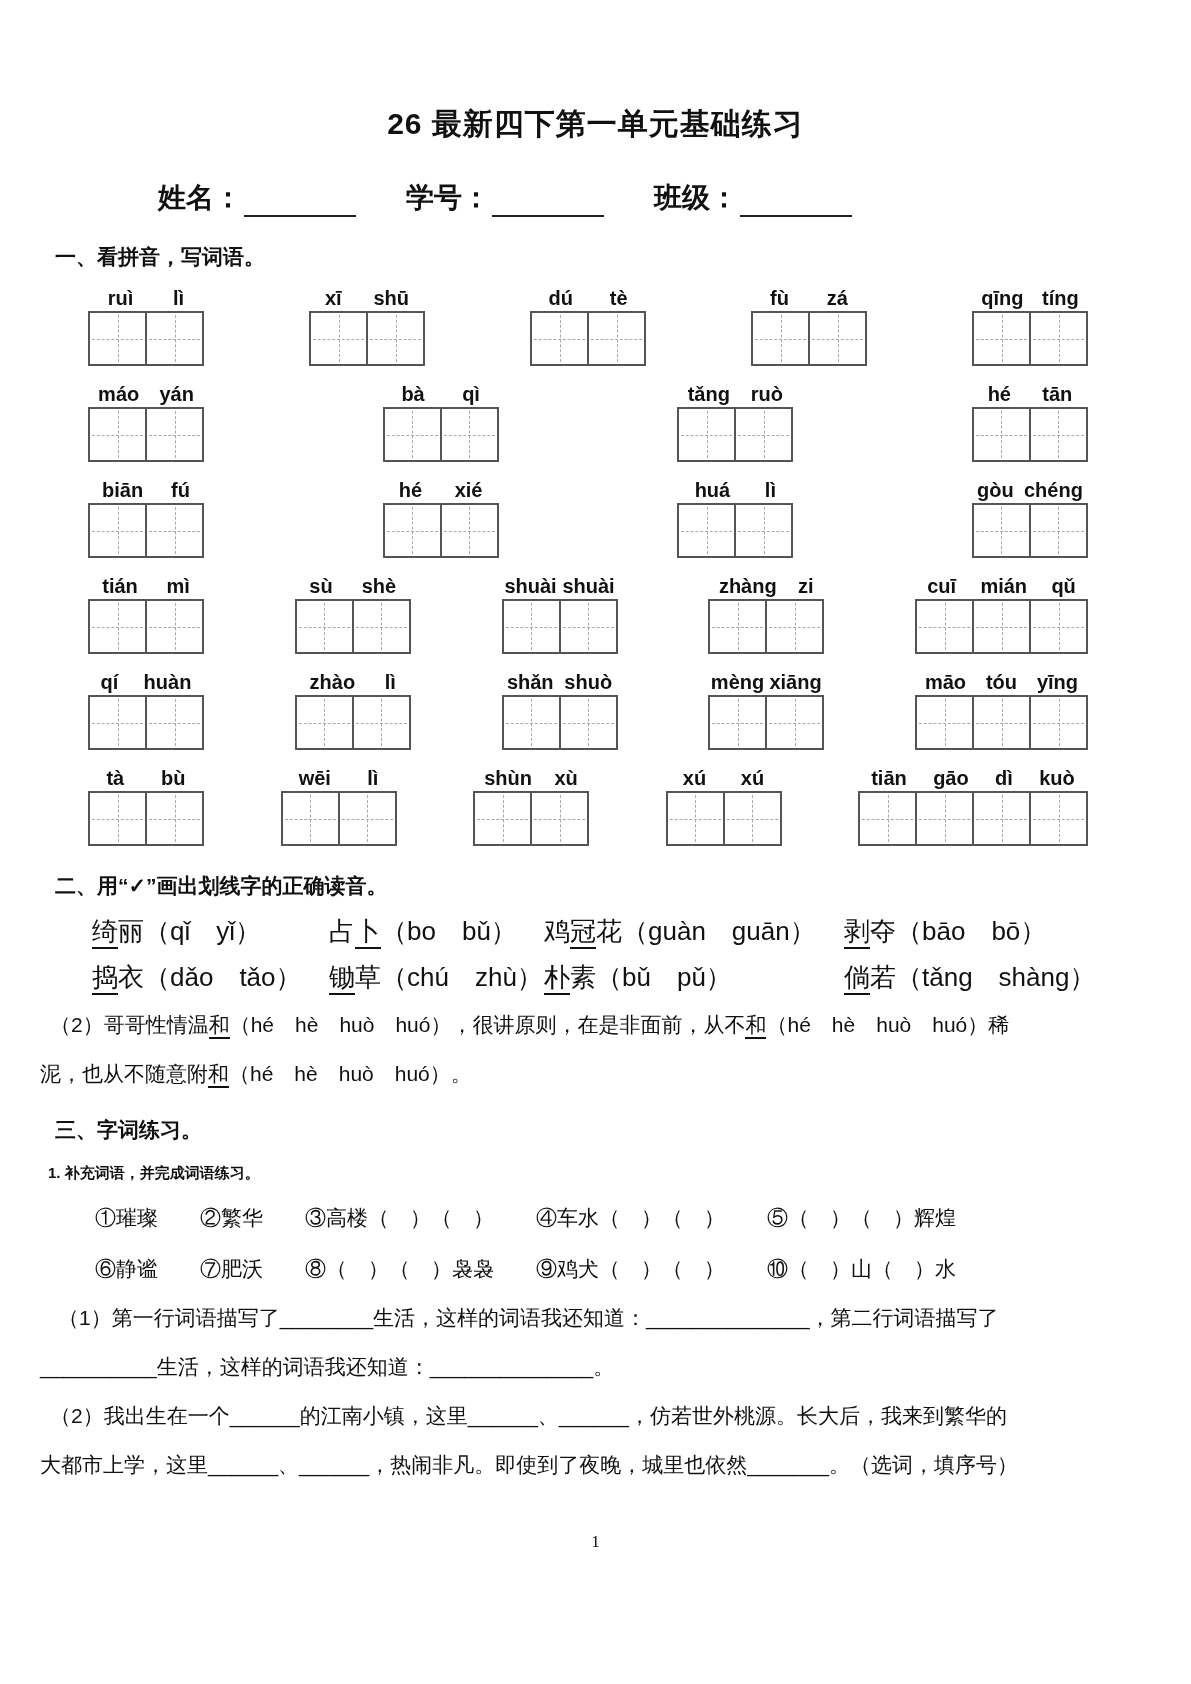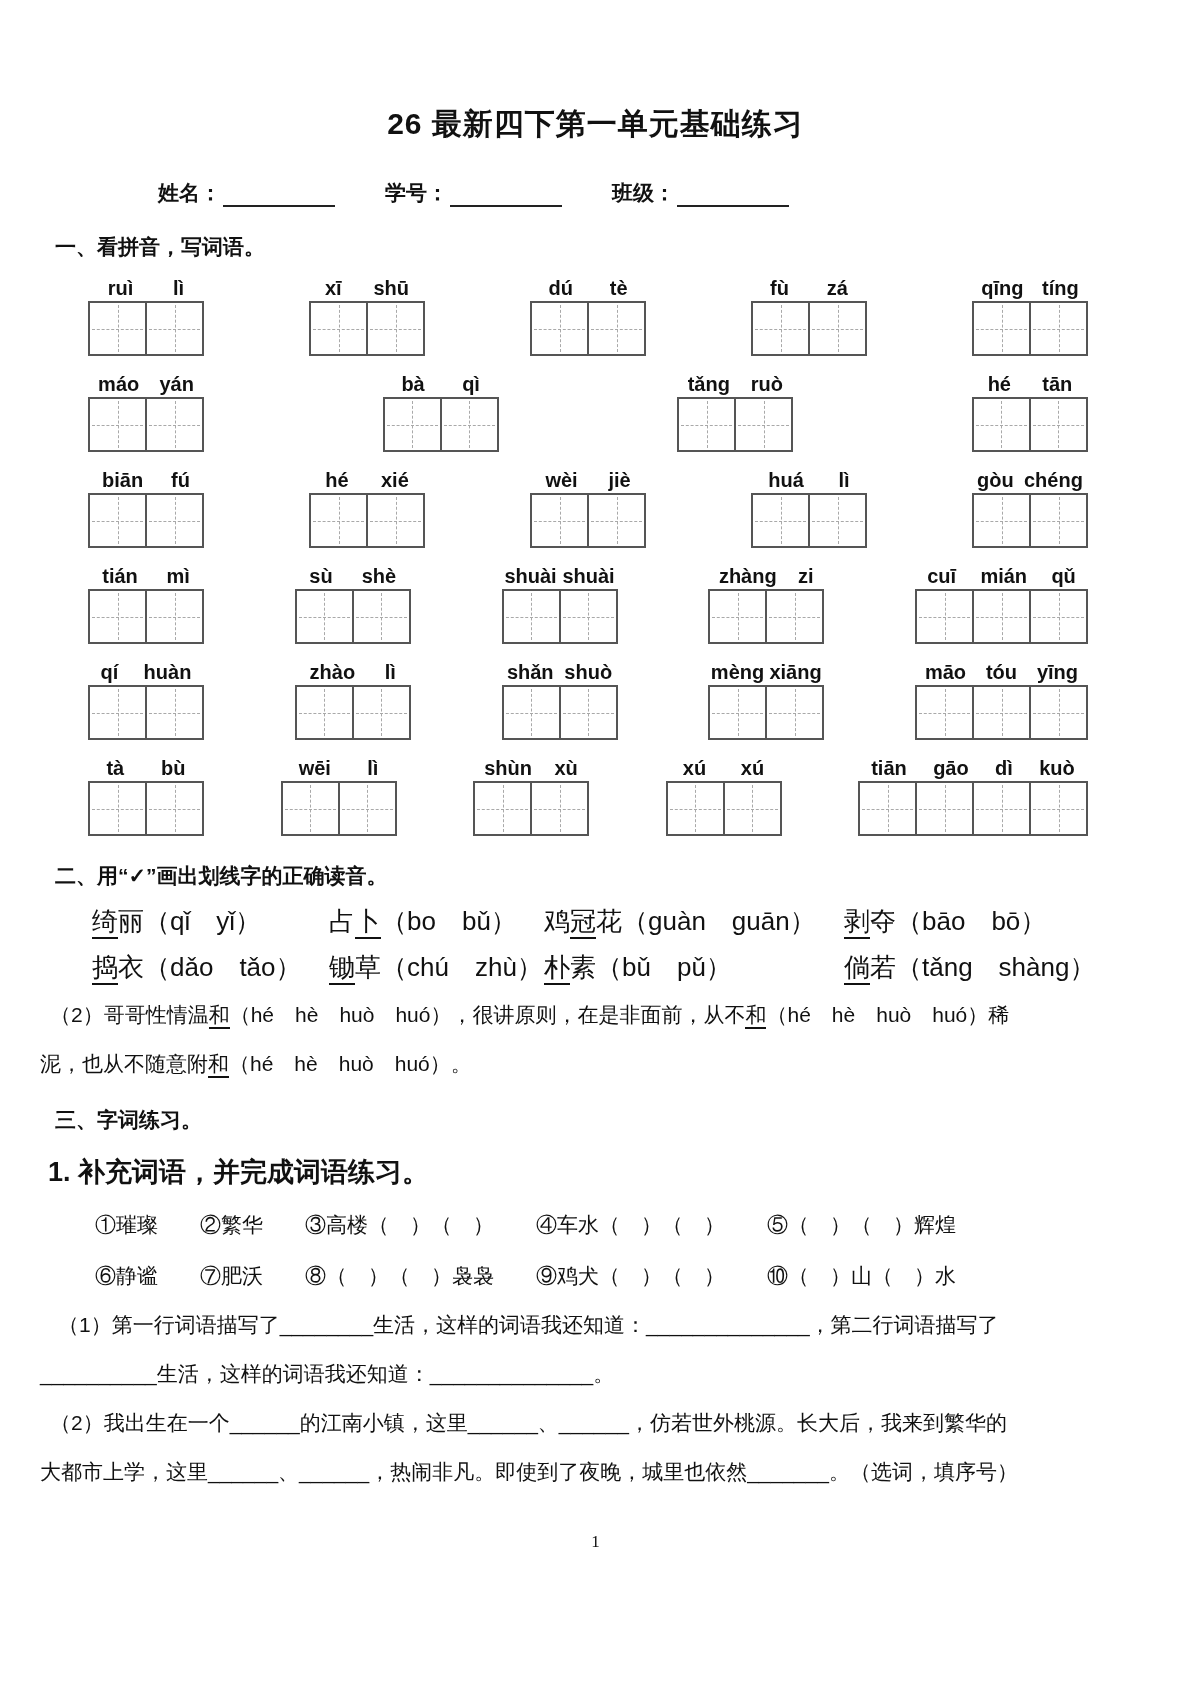--- a/index.html
+++ b/index.html
@@ -4,28 +4,28 @@
 <style>
   html,body{margin:0;padding:0;}
   body{
     width:1191px;height:1684px;background:#ffffff;color:#111;
     font-family:"Liberation Sans",sans-serif;position:relative;overflow:hidden;
   }
   .title{
     margin-top:104px;text-align:center;font-size:30px;font-weight:bold;letter-spacing:1px;
   }
   .student-row{
-    margin:34px 0 0 158px;display:flex;align-items:flex-end;font-size:21px;font-weight:bold;
+    margin:34px 0 0 158px;display:flex;align-items:flex-end;font-size:28px;font-weight:bold;
   }
   .student-field{display:flex;align-items:flex-end;margin-right:50px;}
   .blank-line{
     display:inline-block;width:112px;height:22px;border-bottom:2px solid #222;margin-left:2px;
   }
   .sec-heading{font-size:21px;font-weight:bold;margin:26px 55px 0 55px;}
-  .sub-heading{font-size:27px;font-weight:bold;margin:20px 48px 0 48px;}
+  .sub-heading{font-size:15px;font-weight:bold;margin:20px 48px 0 48px;}
 
   
   .rows-wrap{margin:14px 55px 0 88px;width:1000px;}
   .p-row{display:flex;justify-content:space-between;align-items:flex-end;margin-bottom:15px;}
   .word{display:flex;flex-direction:column;align-items:center;}
   .p-label{display:flex;width:100%;justify-content:space-around;font-size:20px;font-weight:bold;
            line-height:26px;white-space:nowrap;}
   .grid{display:flex;}
   .cell{
     box-sizing:border-box;width:59px;height:55px;border:2px solid #555;margin-left:-2px;
@@ -183,30 +183,20 @@
           <span>hé</span>
           <span>xié</span>
         </div>
         <div class="grid">
           <div class="cell"></div>
           <div class="cell"></div>
         </div>
       </div>
       <div class="word">
         <div class="p-label">
-          <span>wèi</span>
-          <span>jiè</span>
-        </div>
-        <div class="grid">
-          <div class="cell"></div>
-          <div class="cell"></div>
-        </div>
-      </div>
-      <div class="word">
-        <div class="p-label">
           <span>huá</span>
           <span>lì</span>
         </div>
         <div class="grid">
           <div class="cell"></div>
           <div class="cell"></div>
         </div>
       </div>
       <div class="word">
         <div class="p-label">

